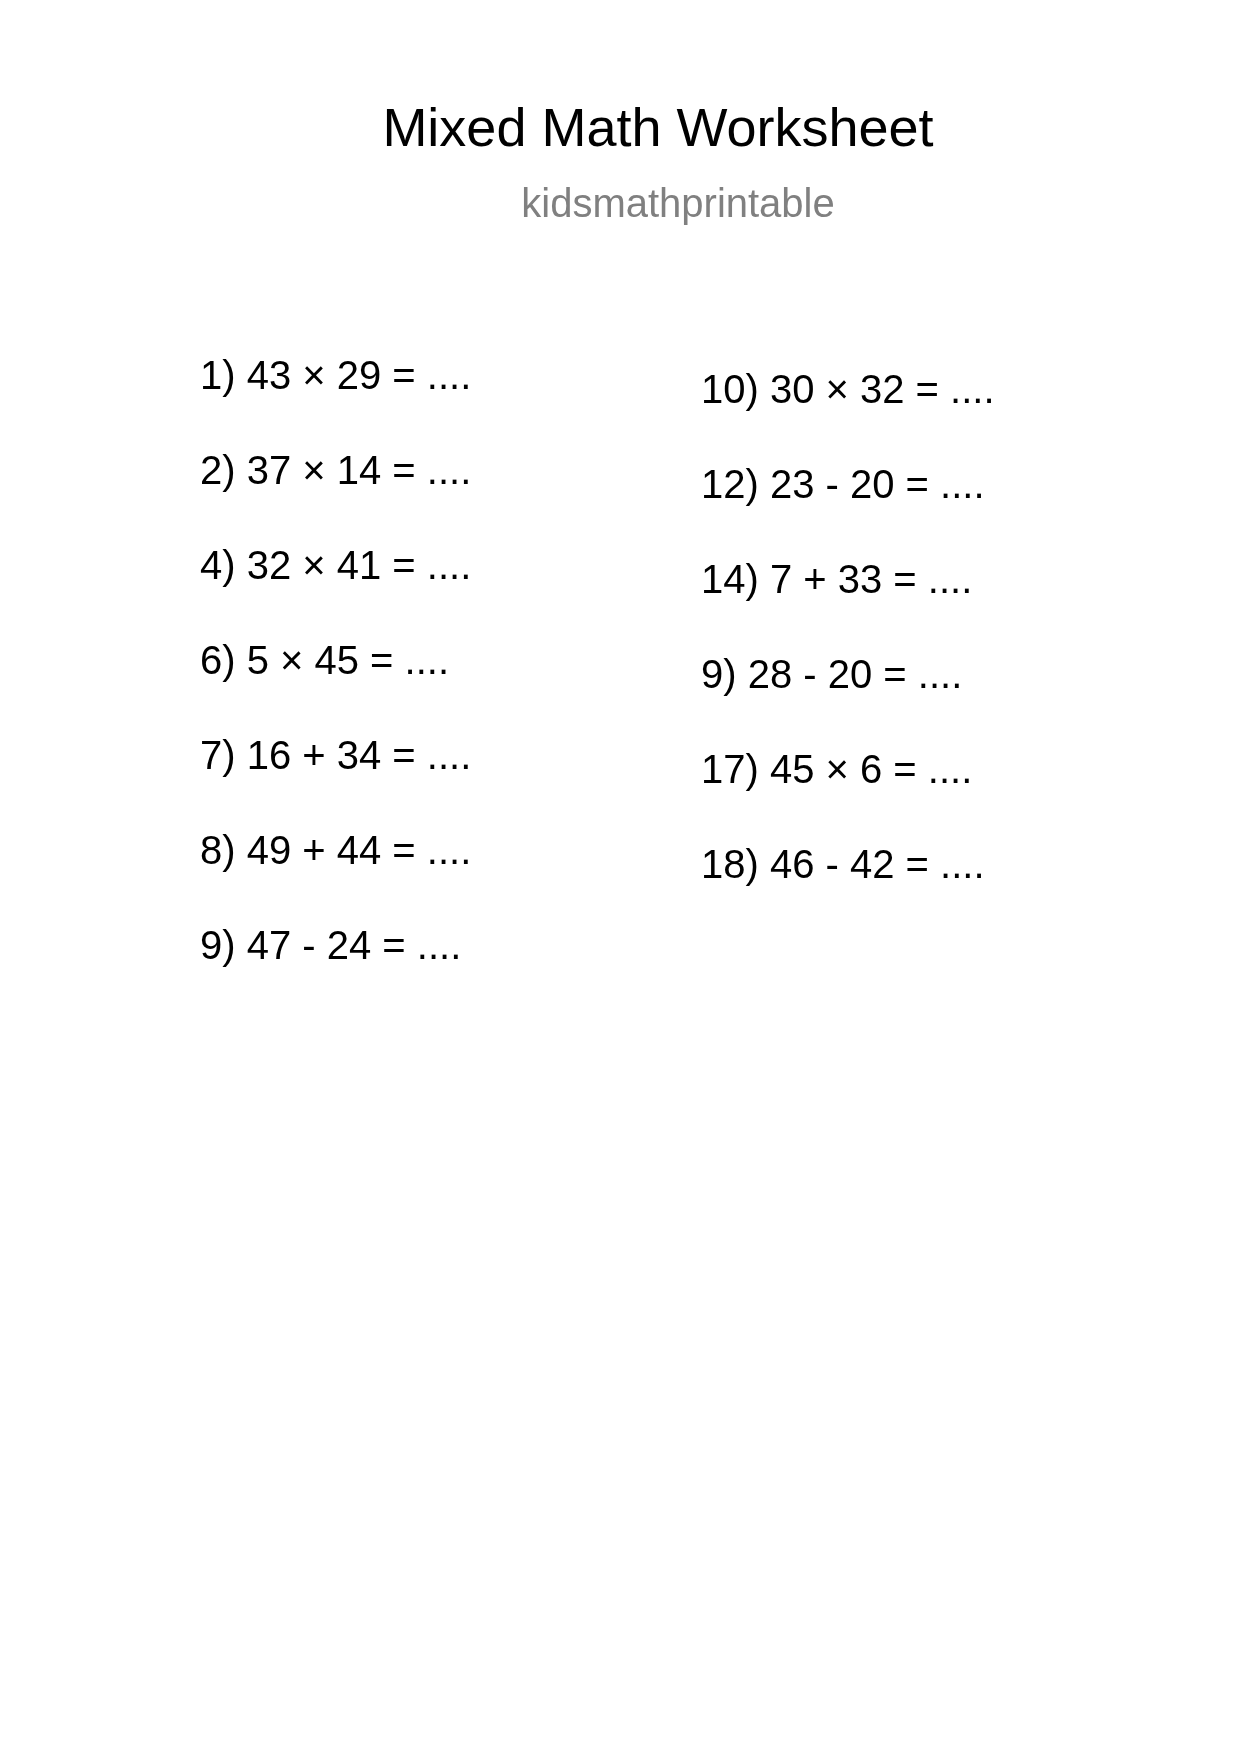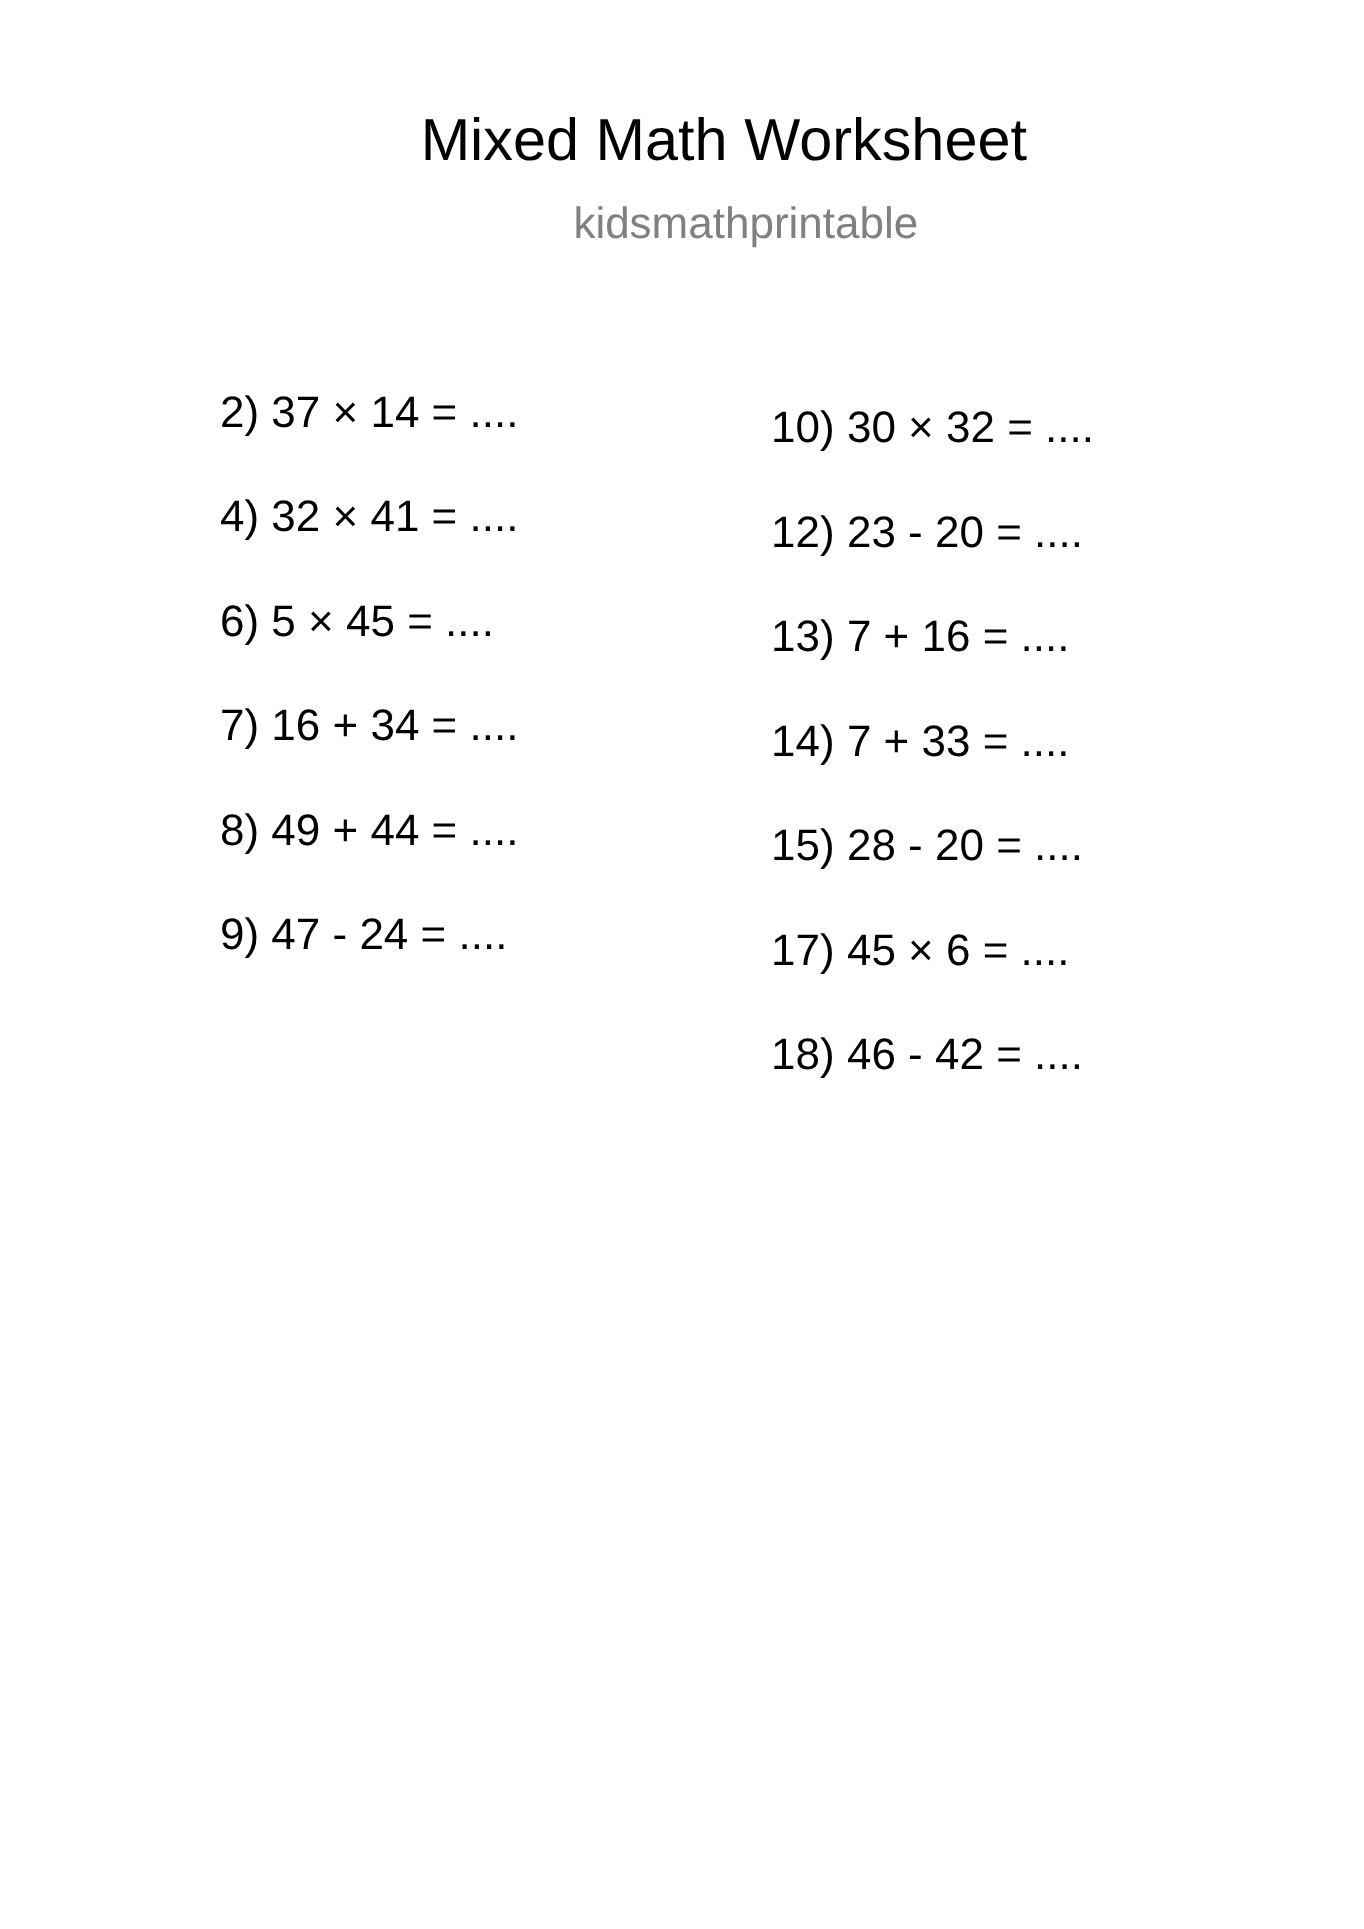--- a/index.html
+++ b/index.html
@@ -52,29 +52,29 @@
       color: #000000;
     }
   </style>
 </head>
 <body>
 
 <h1 class="title">Mixed Math Worksheet</h1>
 <div class="subtitle">kidsmathprintable</div>
 
 <div class="column col-left">
+  <div class="problem">1) 43 × 29 = ....</div>
   <div class="problem">2) 37 × 14 = ....</div>
   <div class="problem">4) 32 × 41 = ....</div>
   <div class="problem">6) 5 × 45 = ....</div>
   <div class="problem">7) 16 + 34 = ....</div>
   <div class="problem">8) 49 + 44 = ....</div>
   <div class="problem">9) 47 - 24 = ....</div>
 </div>
 
 <div class="column col-right">
   <div class="problem">10) 30 × 32 = ....</div>
   <div class="problem">12) 23 - 20 = ....</div>
-  <div class="problem">13) 7 + 16 = ....</div>
   <div class="problem">14) 7 + 33 = ....</div>
-  <div class="problem">15) 28 - 20 = ....</div>
+  <div class="problem">9) 28 - 20 = ....</div>
   <div class="problem">17) 45 × 6 = ....</div>
   <div class="problem">18) 46 - 42 = ....</div>
 </div>
 
 </body></html>

